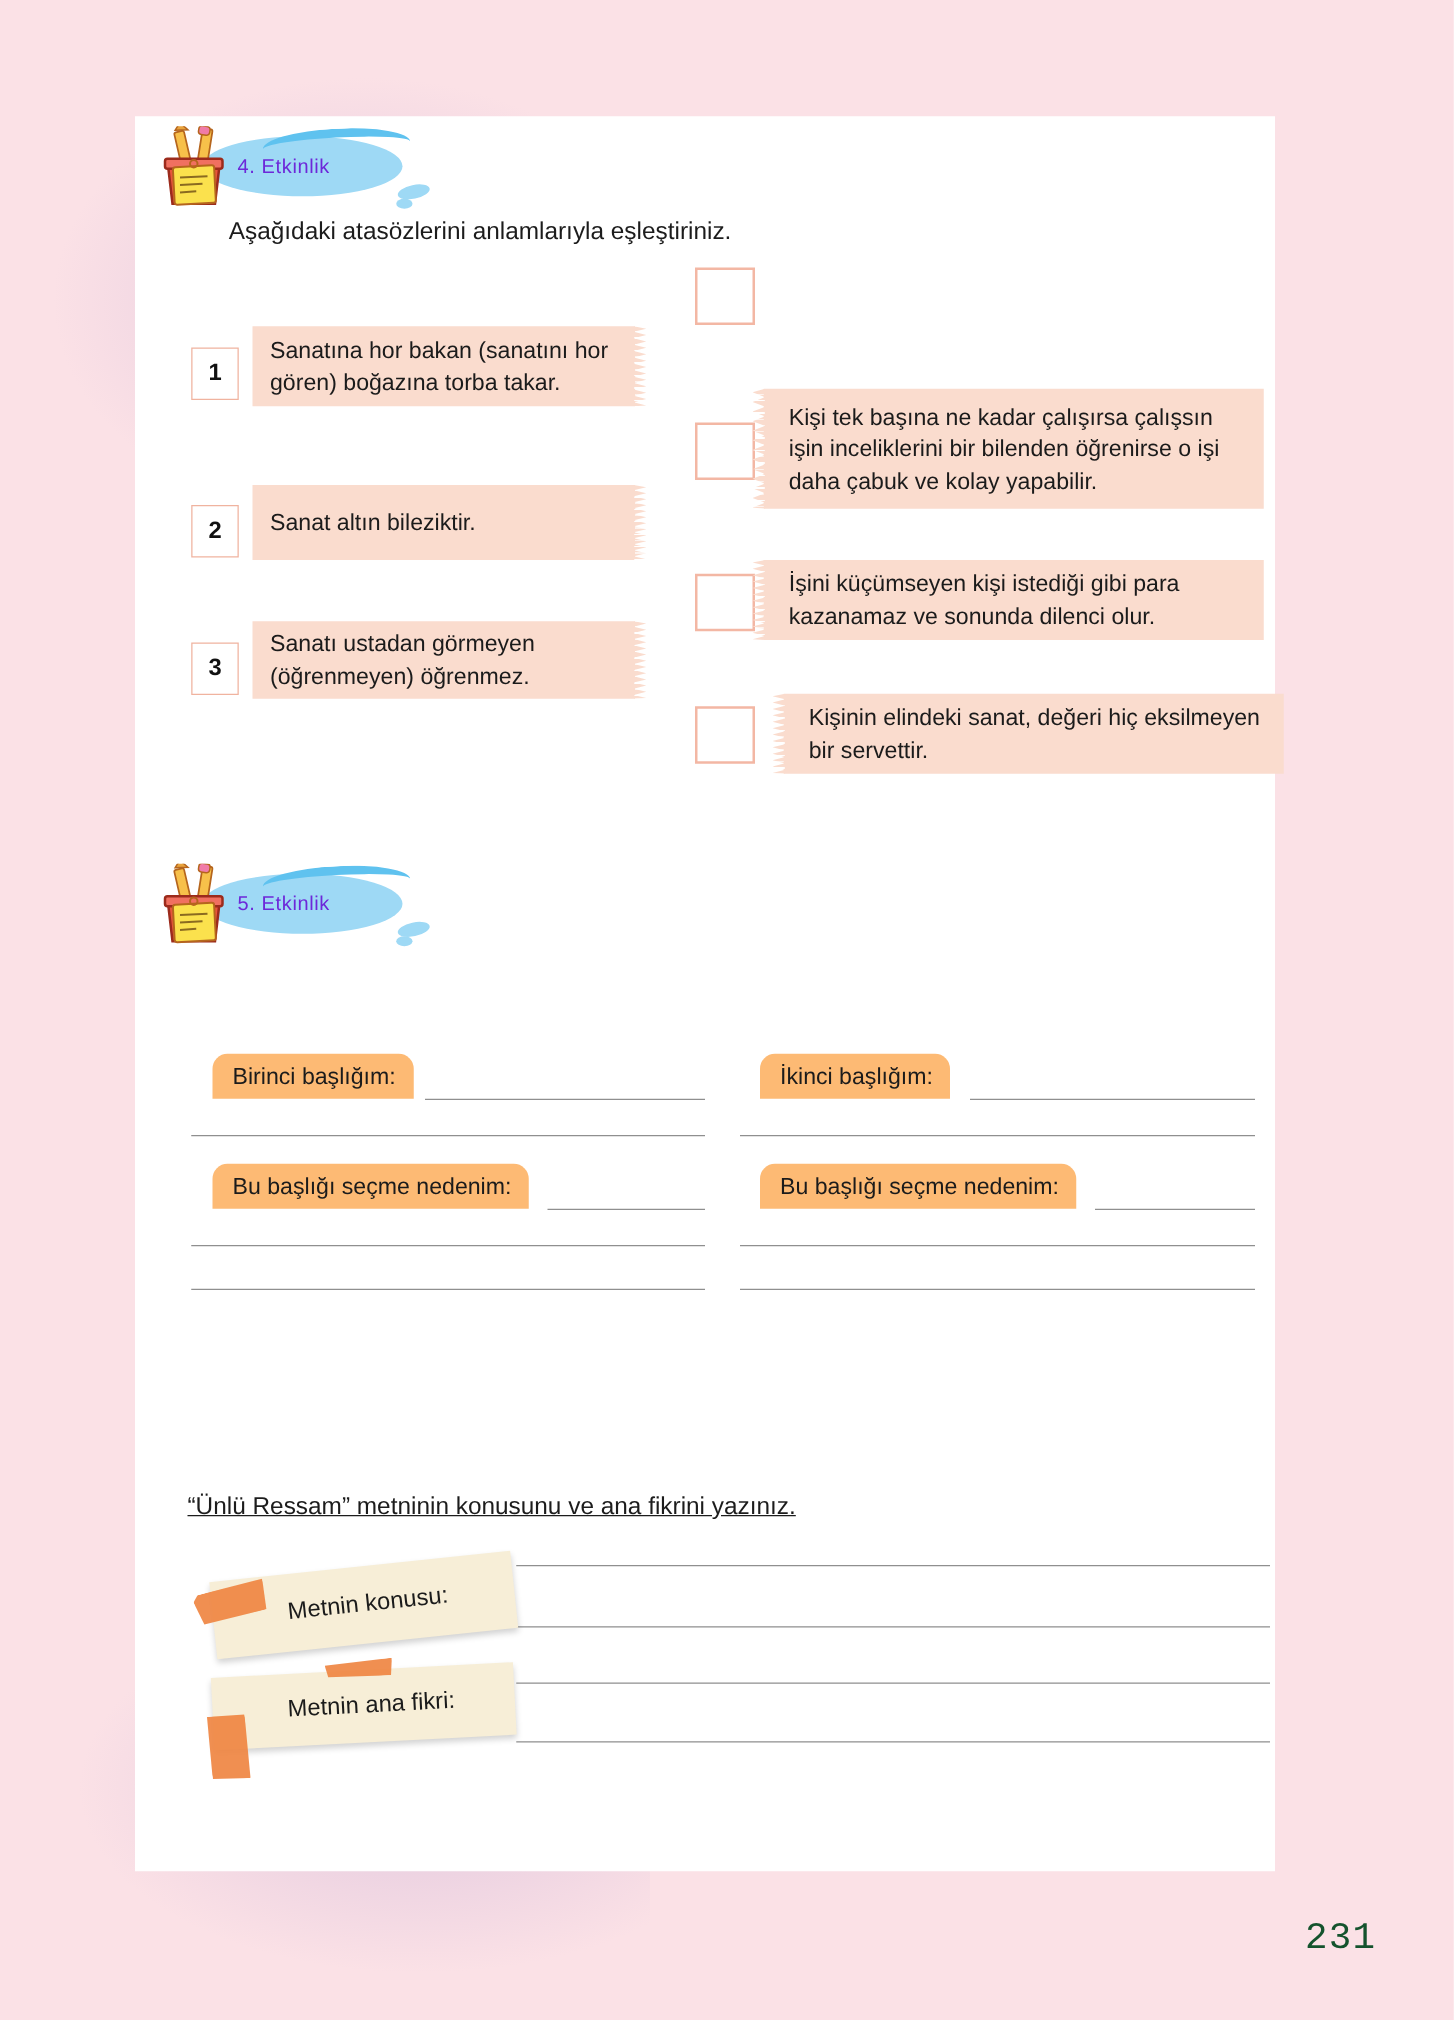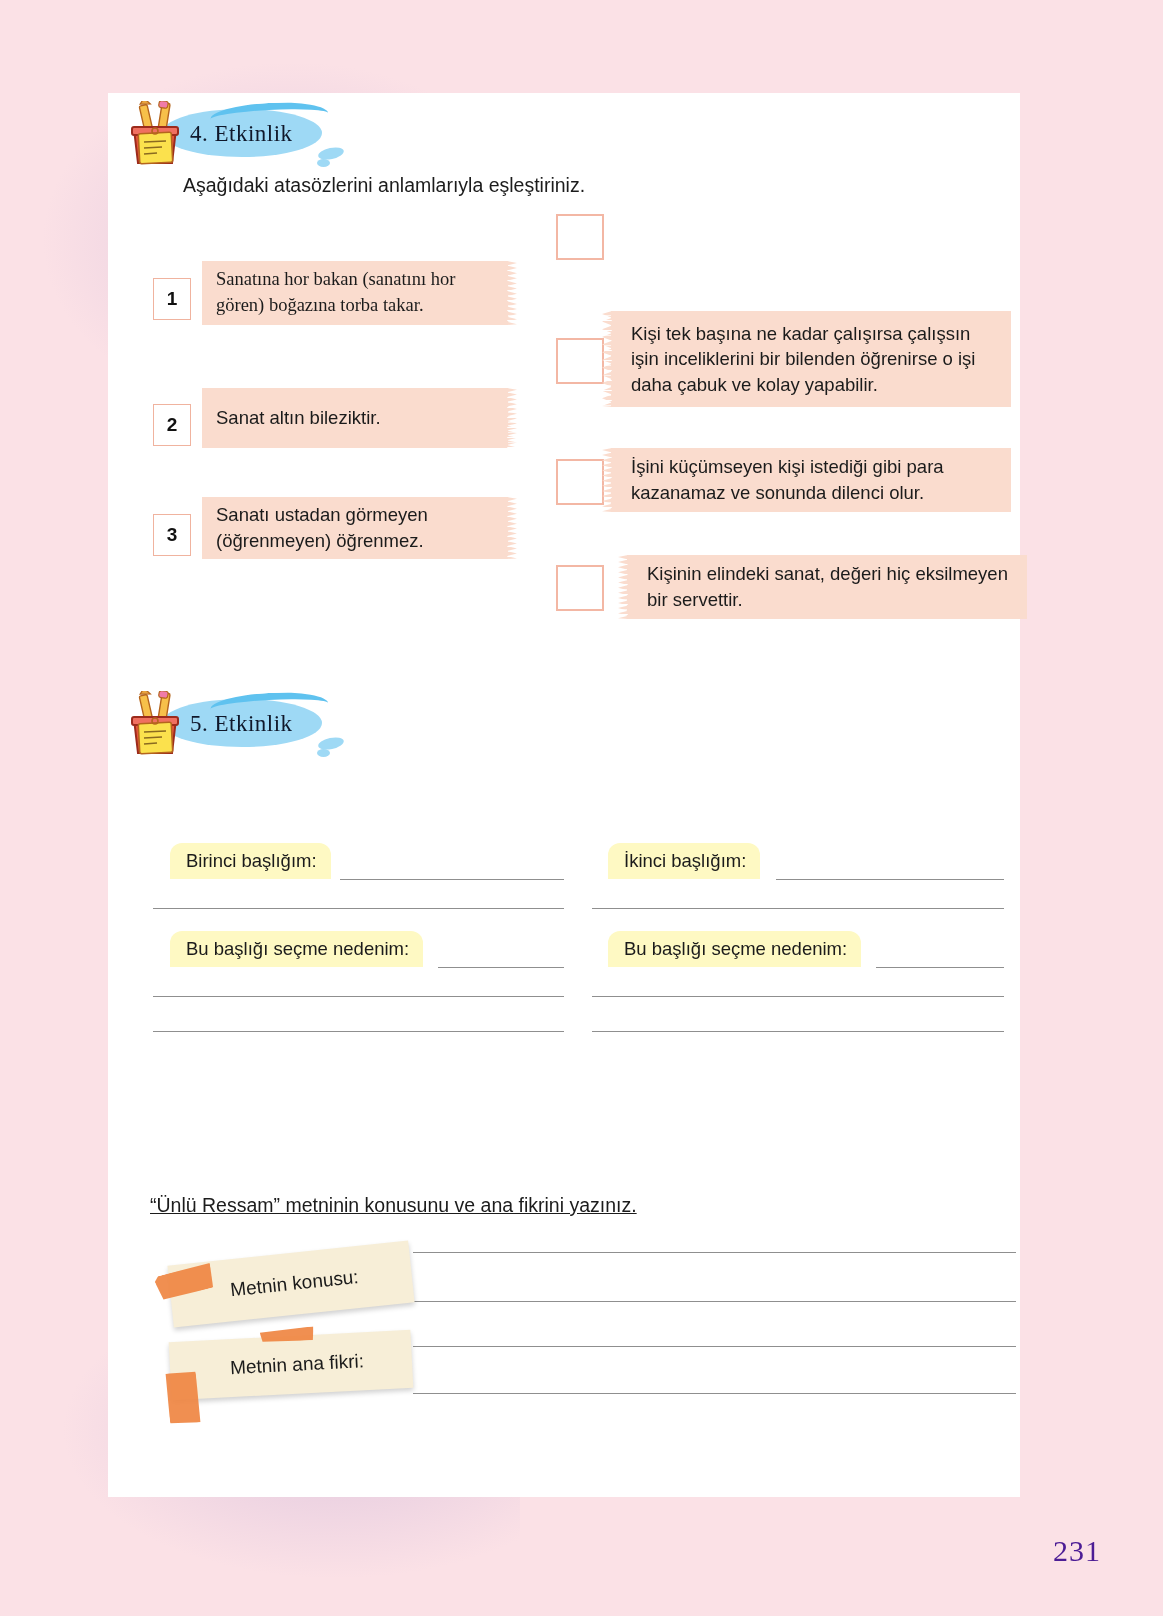--- a/index.html
+++ b/index.html
@@ -68,23 +68,23 @@
     transform: rotate(-3deg);
   }
   .badge-icon {
     position: relative; z-index: 3;
     width: 62px; height: 66px;
     flex: 0 0 62px;
   }
   .badge-label {
     position: relative; z-index: 4;
     margin-left: 4px;
-    font-family: Liberation Serif, serif;
-    font-size: 23px;
-    color: #0f172a;
+    font-family: Liberation Sans, sans-serif;
+    font-size: 16px;
+    color: #6d28d9;
     letter-spacing: 0.5px;
     white-space: nowrap;
   }
 
   
   .instruction {
     position: absolute;
     font-size: 19.5px;
     color: #1c1c1c;
     line-height: 1.45;
@@ -133,21 +133,21 @@
   }
   .torn-edge.l { left: -9px;
     clip-path: polygon(100% 0,0 3%,100% 7%,0 11%,100% 15%,0 19%,100% 23%,0 27%,100% 31%,
       0 35%,100% 39%,0 43%,100% 47%,0 51%,100% 55%,0 59%,100% 63%,0 67%,100% 71%,
       0 75%,100% 79%,0 83%,100% 87%,0 91%,100% 95%,0 99%,100% 100%);
   }
 
   
   .green-tag {
     position: absolute;
-    background: #fef9c3;
+    background: #fdba74;
     border-radius: 12px 12px 0 0;
     padding: 7px 14px 7px 16px;
     font-size: 18.5px; color: #1b1b1b;
     white-space: nowrap;
     height: 36px;
     display: flex; align-items: center;
   }
   .rule {
     position: absolute;
     height: 0;
@@ -166,23 +166,23 @@
   }
   .tape {
     position: absolute;
     background: #ef8542;
     opacity: 0.92;
   }
 
   .page-number {
     position: absolute;
     right: 62px; bottom: 48px;
-    font-family: Liberation Serif, serif;
+    font-family: Liberation Mono, monospace;
     font-size: 30px;
-    color: #4c1d95;
+    color: #14532d;
     letter-spacing: 1px;
   }
 </style>
 </head>
 <body>
 
 <div class="bg-glow"></div>
 <div class="bg-glow2"></div>
 
 <div class="page">
@@ -206,21 +206,21 @@
           <circle cx="31" cy="30" r="3" fill="none" stroke="#b5651d" stroke-width="1.6"></circle>
         </g>
       </svg>
     </div>
     <div class="badge-label">4. Etkinlik</div>
   </div>
 
   <div class="instruction" style="left:42px; top:78px; width:700px;margin-left:33px;">Aşağıdaki atasözlerini anlamlarıyla eşleştiriniz.</div>
 
   <div class="num-box" style="left:45px; top:185px;">1</div>
-  <div class="torn-card left-side" style="left:94px; top:168px; width:306px; height:64px;font-family:Liberation Serif, serif;">
+  <div class="torn-card left-side" style="left:94px; top:168px; width:306px; height:64px;">
     <span>Sanatına hor bakan (sanatını hor gören) boğazına torba takar.</span>
     <span class="torn-edge r"></span>
   </div>
 
   <div class="num-box" style="left:45px; top:311px;">2</div>
   <div class="torn-card left-side" style="left:94px; top:295px; width:306px; height:60px;">
     <span>Sanat altın bileziktir.</span>
     <span class="torn-edge r"></span>
   </div>
 

